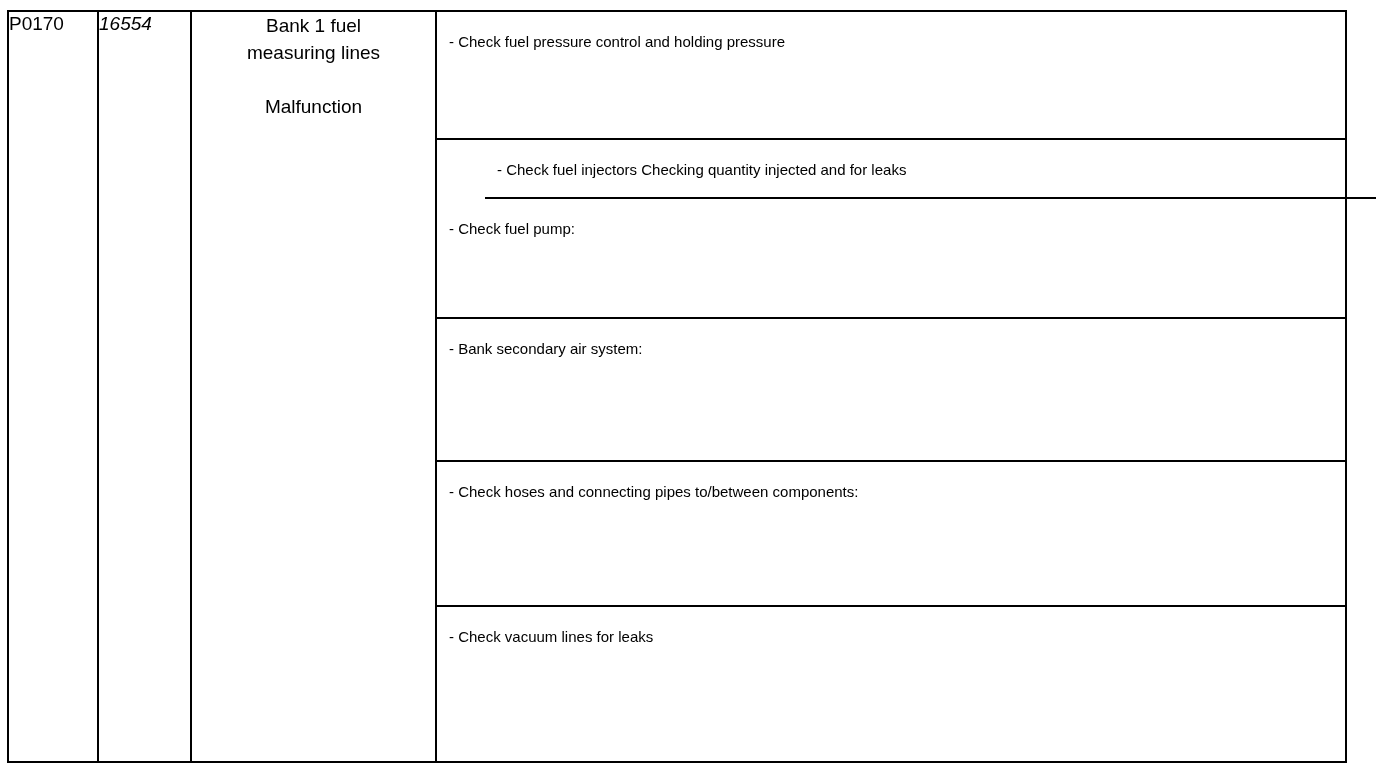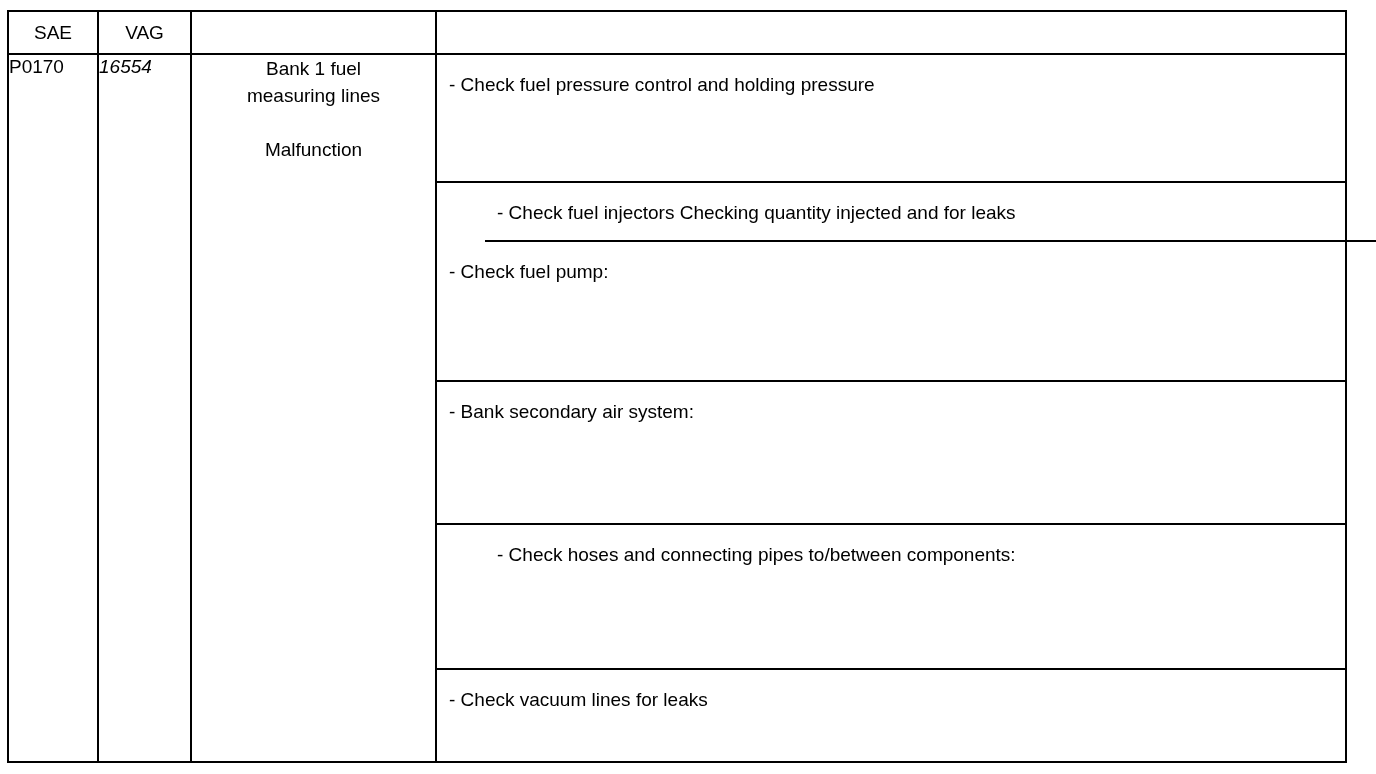--- a/index.html
+++ b/index.html
@@ -93,32 +93,32 @@
     text-align: center;
     padding: 10px 6px 0 12px;
     line-height: 27px;
   }
   .cell-dtctext .spacer {
     display: block;
     height: 27px;
   }
 
   .cell-action {
-    font-size: 19px;
+    font-size: 15px;
     text-align: left;
     padding: 18px 8px 0 12px;
     line-height: 24px;
   }
 
   
   .act-h1 { height: 128px; }
   .act-h2 { height: 59px; margin-left: 48px;  }
-  .act-h3 { height: 140px; }
+  .act-h3 { height: 120px; }
   .act-h4 { height: 143px; }
-  .act-h5 { height: 145px; padding-left: 48px; }
+  .act-h5 { height: 145px; }
   .act-h6 { height: 38px;  }
 
   
   .action-stack {
     display: block;
     width: 100%;
   }
   .cell-corr-wrap {
     padding: 0;
     border: 2px solid #000000;
@@ -140,26 +140,20 @@
   <table class="dtc-table">
     <colgroup>
       <col class="col-sae">
       <col class="col-vag">
       <col class="col-text">
       <col class="col-corr">
     </colgroup>
 
     <tbody>
 
-    <tr>
-      <th class="hdr-sub">SAE</th>
-      <th class="hdr-sub">VAG</th>
-      <th class="hdr-sub hdr-blank"></th>
-      <th class="hdr-sub hdr-blank"></th>
-    </tr>
 
     <tr>
       <td class="cell-code">P0170</td>
 
       <td class="cell-vag">16554</td>
 
       <td class="cell-dtctext">
         <span>Bank 1 fuel</span><br>
         <span>measuring lines</span>
         <span class="spacer"></span>

